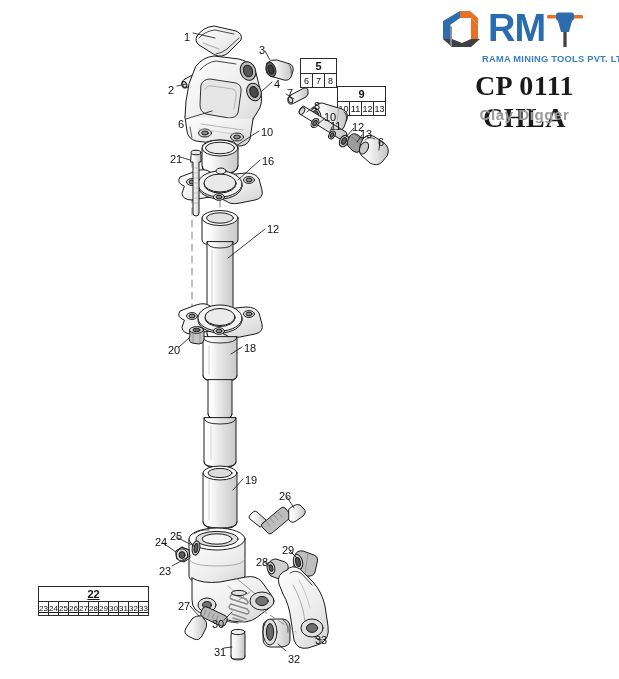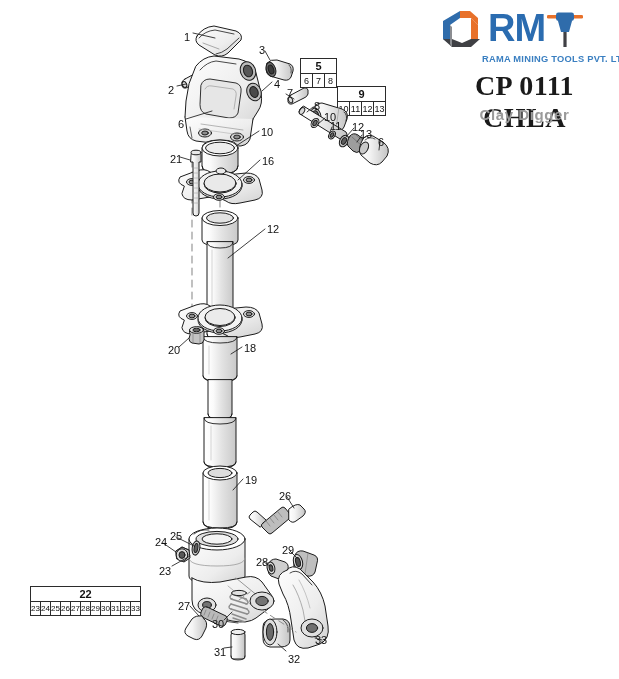--- a/index.html
+++ b/index.html
@@ -114,21 +114,21 @@
     font-weight: bold;
     height: 14px;
   }
   .kit-table .kit-cell {
     font-size: 9px;
     height: 13px;
     min-width: 11px;
   }
   #kit-5  { left: 300px; top: 58px; }
   #kit-9  { left: 337px; top: 86px; }
-  #kit-22 { left: 30px;  top: 586px; }
+  #kit-22 { left: 38px;  top: 586px; text-decoration: underline; }
   #kit-22 .kit-cell { font-size: 8px; min-width: 9px; }
 
   
   .callout {
     position: absolute;
     font-family: "Liberation Sans", sans-serif;
     font-size: 11px;
     color: #111111;
     line-height: 11px;
     white-space: nowrap;

